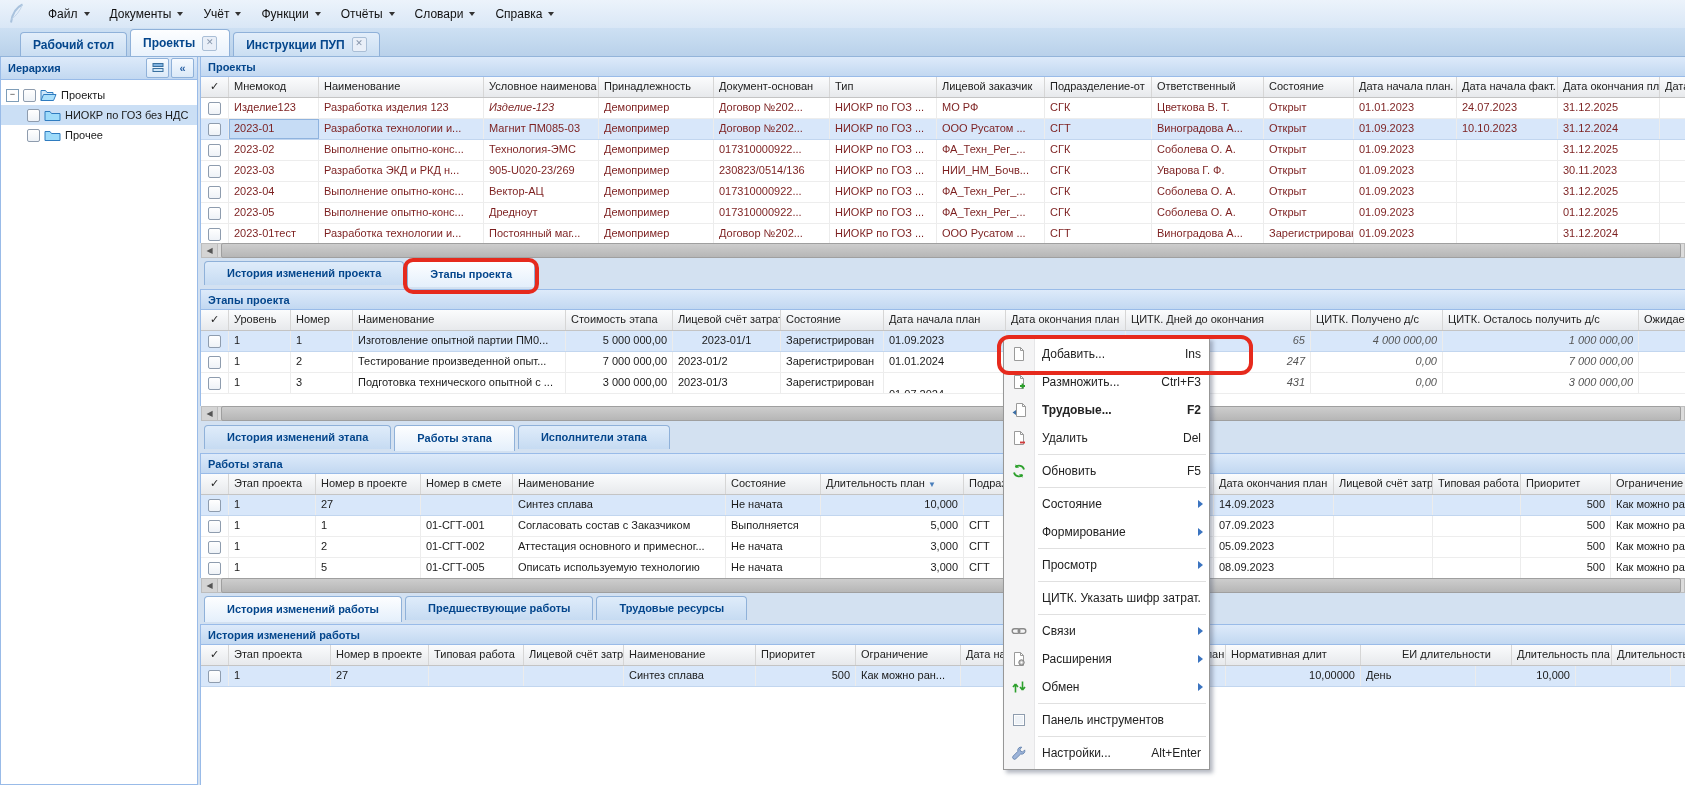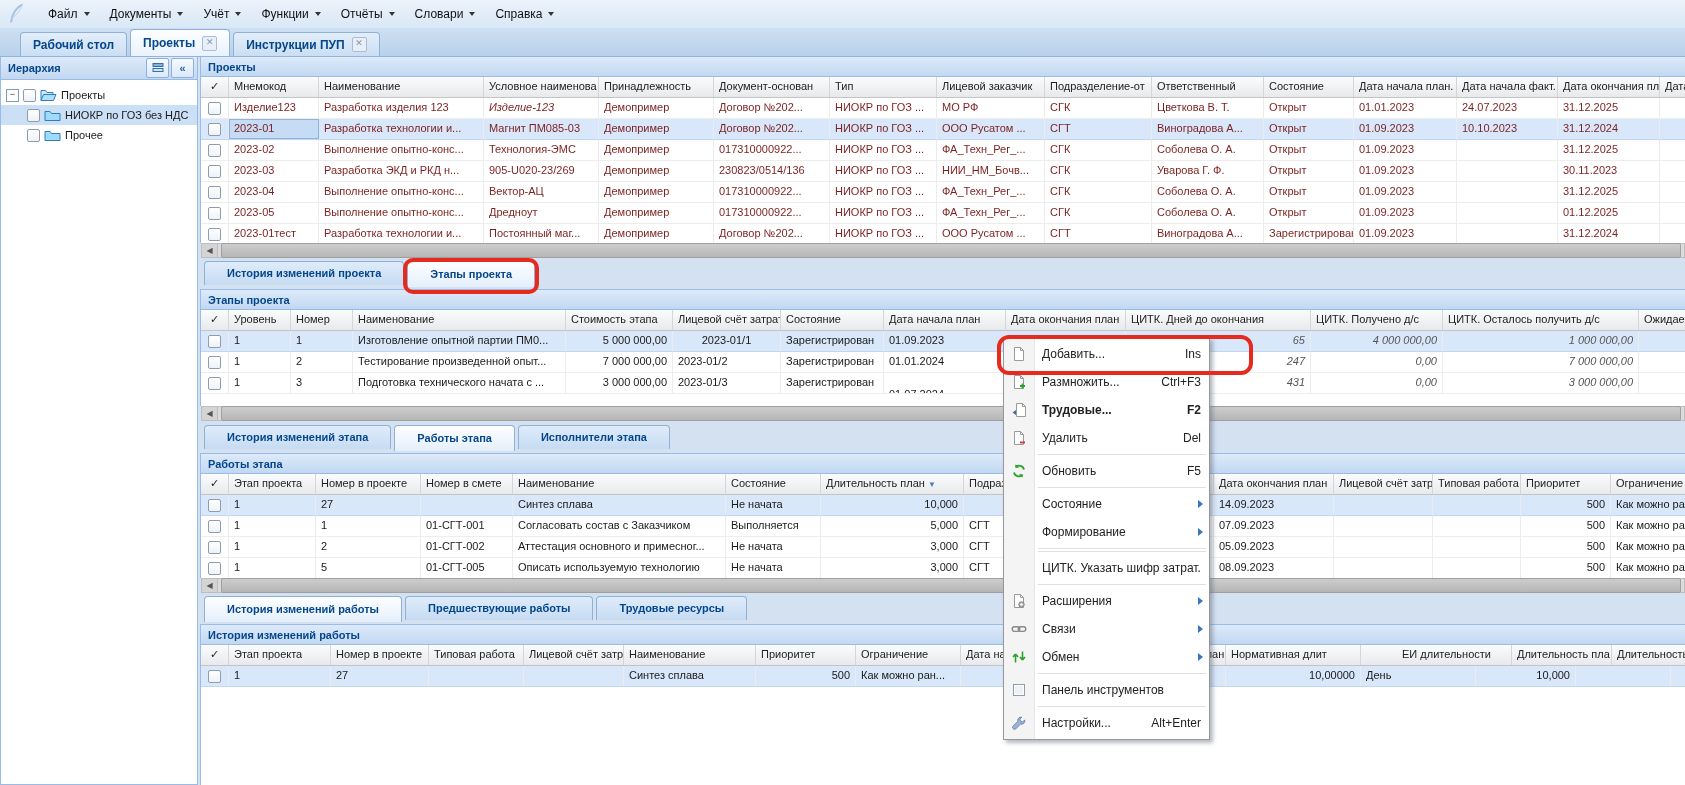--- a/index.html
+++ b/index.html
@@ -414,21 +414,21 @@
           <div class="gc right italic" style="width: 132px;">0,00</div>
           <div class="gc right italic" style="width: 196px;">7 000 000,00</div>
           <div class="gc" style="width: 100px;"></div>
         </div>
         <div class="grow" style="width: 1800px; color: rgb(26, 26, 26);">
           <div class="gcheck" style="width: 28px;">
             <span class="cb"></span>
           </div>
           <div class="gc" style="width: 62px;">1</div>
           <div class="gc" style="width: 62px;">3</div>
-          <div class="gc" style="width: 213px;">Подготовка технического начата с ...</div>
+          <div class="gc" style="width: 213px;">Подготовка технического опытной с ...</div>
           <div class="gc right" style="width: 107px;">3 000 000,00</div>
           <div class="gc" style="width: 108px;">2023-01/3</div>
           <div class="gc" style="width: 103px;">Зарегистрирован</div>
           <div class="gc" style="width: 122px; margin-top: 12px;">01.07.2024</div>
           <div class="gc" style="width: 120px;"></div>
           <div class="gc right italic" style="width: 185px;">431</div>
           <div class="gc right italic" style="width: 132px;">0,00</div>
           <div class="gc right italic" style="width: 196px;">3 000 000,00</div>
           <div class="gc" style="width: 100px;"></div>
         </div>
@@ -641,45 +641,49 @@
       <div class="ctx-sep"></div>
       <div class="ctx-item">
         <span class="ctx-label">Состояние</span>
         <span class="subarrow"></span>
       </div>
       <div class="ctx-item">
         <span class="ctx-label">Формирование</span>
         <span class="subarrow"></span>
       </div>
       <div class="ctx-sep"></div>
+      <div class="ctx-item">
+        <span class="ctx-label">Просмотр</span>
+        <span class="subarrow"></span>
+      </div>
       <div class="ctx-sep"></div>
       <div class="ctx-item">
         <span class="ctx-label">ЦИТК. Указать шифр затрат...</span>
       </div>
       <div class="ctx-sep"></div>
+      <div class="ctx-item">
+        <span class="ctx-icon"><svg width="16" height="16" viewBox="0 0 16 16">
+            <rect x="1.2" y="5.8" width="7.6" height="4.6" rx="2.3" fill="none" stroke="#8a8a8a" stroke-width="1.4"></rect>
+            <rect x="7.2" y="5.8" width="7.6" height="4.6" rx="2.3" fill="none" stroke="#8a8a8a" stroke-width="1.4"></rect>
+          </svg></span>
+        <span class="ctx-label">Связи</span>
+        <span class="subarrow"></span>
+      </div>
       <div class="ctx-item">
         <span class="ctx-icon"><svg width="16" height="16" viewBox="0 0 16 16">
             <path d="M3.5 1.5h6l3 3v10h-9z" fill="#fff" stroke="#9a9a9a"></path>
             <path d="M9.5 1.5v3h3" fill="none" stroke="#9a9a9a"></path>
             <circle cx="10.5" cy="11.5" r="2.7" fill="#c0c0c0" stroke="#7e7e7e"></circle>
             <circle cx="10.5" cy="11.5" r="1" fill="#fff"></circle>
           </svg></span>
         <span class="ctx-label">Расширения</span>
         <span class="subarrow"></span>
       </div>
       <div class="ctx-item">
         <span class="ctx-icon"><svg width="16" height="16" viewBox="0 0 16 16">
-            <rect x="1.2" y="5.8" width="7.6" height="4.6" rx="2.3" fill="none" stroke="#8a8a8a" stroke-width="1.4"></rect>
-            <rect x="7.2" y="5.8" width="7.6" height="4.6" rx="2.3" fill="none" stroke="#8a8a8a" stroke-width="1.4"></rect>
-          </svg></span>
-        <span class="ctx-label">Связи</span>
-        <span class="subarrow"></span>
-      </div>
-      <div class="ctx-item">
-        <span class="ctx-icon"><svg width="16" height="16" viewBox="0 0 16 16">
             <path d="M4.5 13.5V5M4.5 5 2 8M4.5 5 7 8" stroke="#2ca02c" fill="none" stroke-width="1.6"></path>
             <path d="M11.5 2.5V11M11.5 11 9 8M11.5 11 14 8" stroke="#2ca02c" fill="none" stroke-width="1.6"></path>
           </svg></span>
         <span class="ctx-label">Обмен</span>
         <span class="subarrow"></span>
       </div>
       <div class="ctx-sep"></div>
       <div class="ctx-item">
         <span class="ctx-icon"><svg width="16" height="16" viewBox="0 0 16 16">
             <rect x="2.5" y="2.5" width="11" height="11" fill="#fdfdfd" stroke="#8e9cae"></rect>

